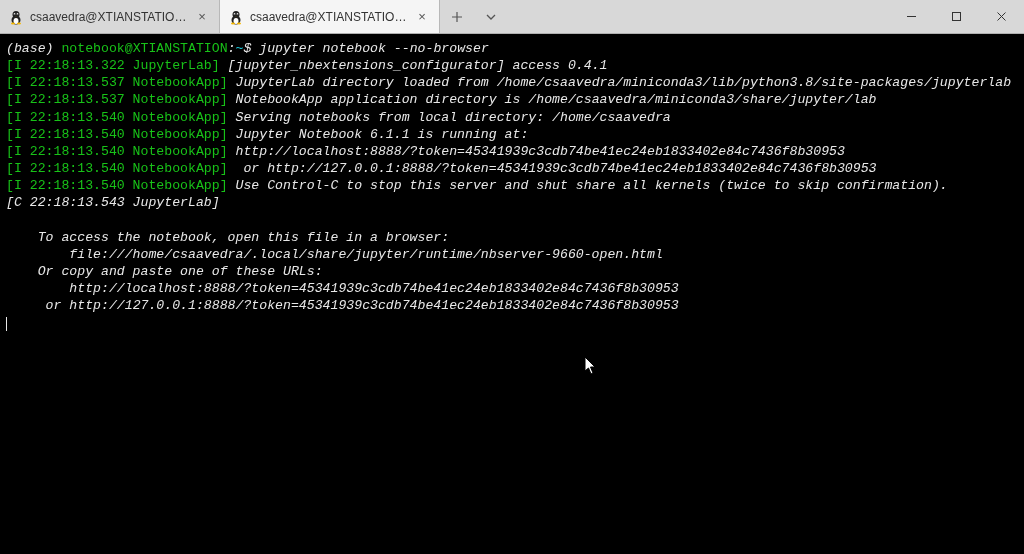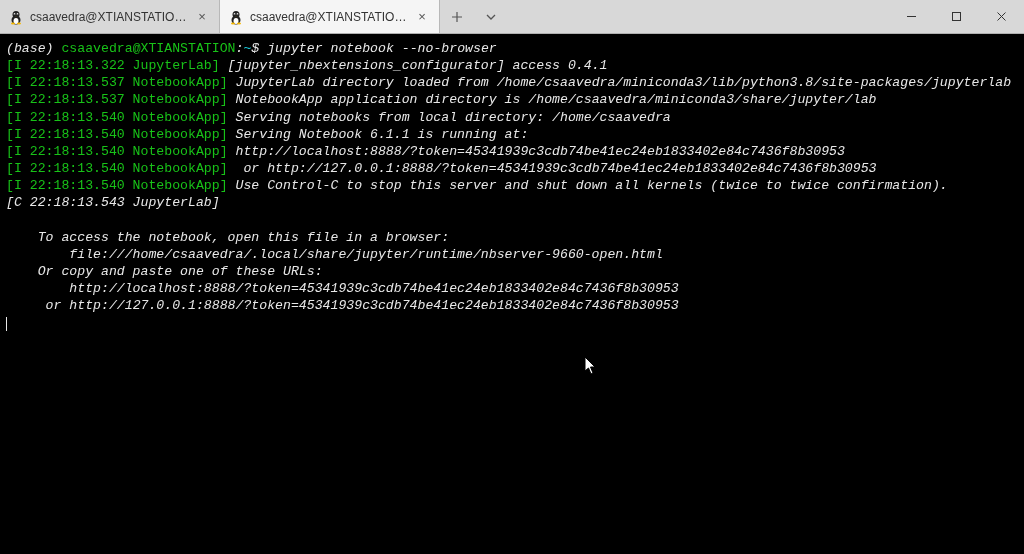--- a/index.html
+++ b/index.html
@@ -176,29 +176,29 @@
         </svg>
     </div>
     <div class="win-btn">
       <svg viewBox="0 0 11 11">
           <path d="M1.5 1.5l8 8M9.5 1.5l-8 8" stroke="#333" stroke-width="1"></path>
         </svg>
     </div>
   </div>
 </div>
 
-<div class="terminal"><span class="white">(base)</span> <span class="green">csaavedra@XTIANSTATION</span><span class="white">:</span><span class="cyan">~</span><span class="white">$</span> <span class="white">jupyter notebook --no-browser</span>
+<div class="terminal"><span class="white">(base)</span> <span class="green">notebook@XTIANSTATION</span><span class="white">:</span><span class="cyan">~</span><span class="white">$</span> <span class="white">jupyter notebook --no-browser</span>
 <span class="green">[I 22:18:13.322 JupyterLab]</span><span class="white"> [jupyter_nbextensions_configurator] access 0.4.1</span>
 <span class="green">[I 22:18:13.537 NotebookApp]</span><span class="white"> JupyterLab directory loaded from /home/csaavedra/miniconda3/lib/python3.8/site-packages/jupyterlab</span>
 <span class="green">[I 22:18:13.537 NotebookApp]</span><span class="white"> NotebookApp application directory is /home/csaavedra/miniconda3/share/jupyter/lab</span>
 <span class="green">[I 22:18:13.540 NotebookApp]</span><span class="white"> Serving notebooks from local directory: /home/csaavedra</span>
-<span class="green">[I 22:18:13.540 NotebookApp]</span><span class="white"> Serving Notebook 6.1.1 is running at:</span>
+<span class="green">[I 22:18:13.540 NotebookApp]</span><span class="white"> Jupyter Notebook 6.1.1 is running at:</span>
 <span class="green">[I 22:18:13.540 NotebookApp]</span><span class="white"> http://localhost:8888/?token=45341939c3cdb74be41ec24eb1833402e84c7436f8b30953</span>
 <span class="green">[I 22:18:13.540 NotebookApp]</span><span class="white">  or http://127.0.0.1:8888/?token=45341939c3cdb74be41ec24eb1833402e84c7436f8b30953</span>
-<span class="green">[I 22:18:13.540 NotebookApp]</span><span class="white"> Use Control-C to stop this server and shut down all kernels (twice to twice confirmation).</span>
+<span class="green">[I 22:18:13.540 NotebookApp]</span><span class="white"> Use Control-C to stop this server and shut share all kernels (twice to skip confirmation).</span>
 <span class="white">[C 22:18:13.543 JupyterLab]</span><span class="white"></span>
 
 <span class="white">    To access the notebook, open this file in a browser:</span>
 <span class="white">        file:///home/csaavedra/.local/share/jupyter/runtime/nbserver-9660-open.html</span>
 <span class="white">    Or copy and paste one of these URLs:</span>
 <span class="white">        http://localhost:8888/?token=45341939c3cdb74be41ec24eb1833402e84c7436f8b30953</span>
 <span class="white">     or http://127.0.0.1:8888/?token=45341939c3cdb74be41ec24eb1833402e84c7436f8b30953</span>
 <span class="cursor"></span>
 <svg class="mouse-pointer" width="14" height="20" viewBox="0 0 14 20">
       <path d="M1 1 L1 15 L4.5 12 L7 18 L9 17 L6.5 11 L11 11 Z" fill="#fff" stroke="#000" stroke-width="1"></path>

